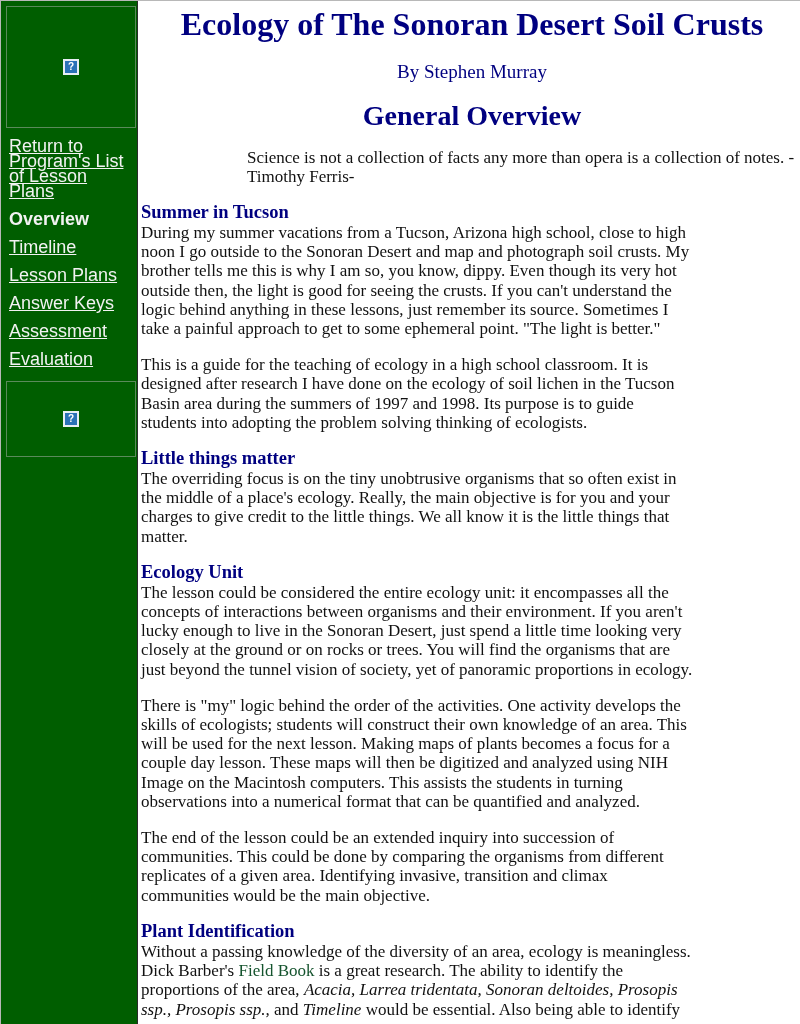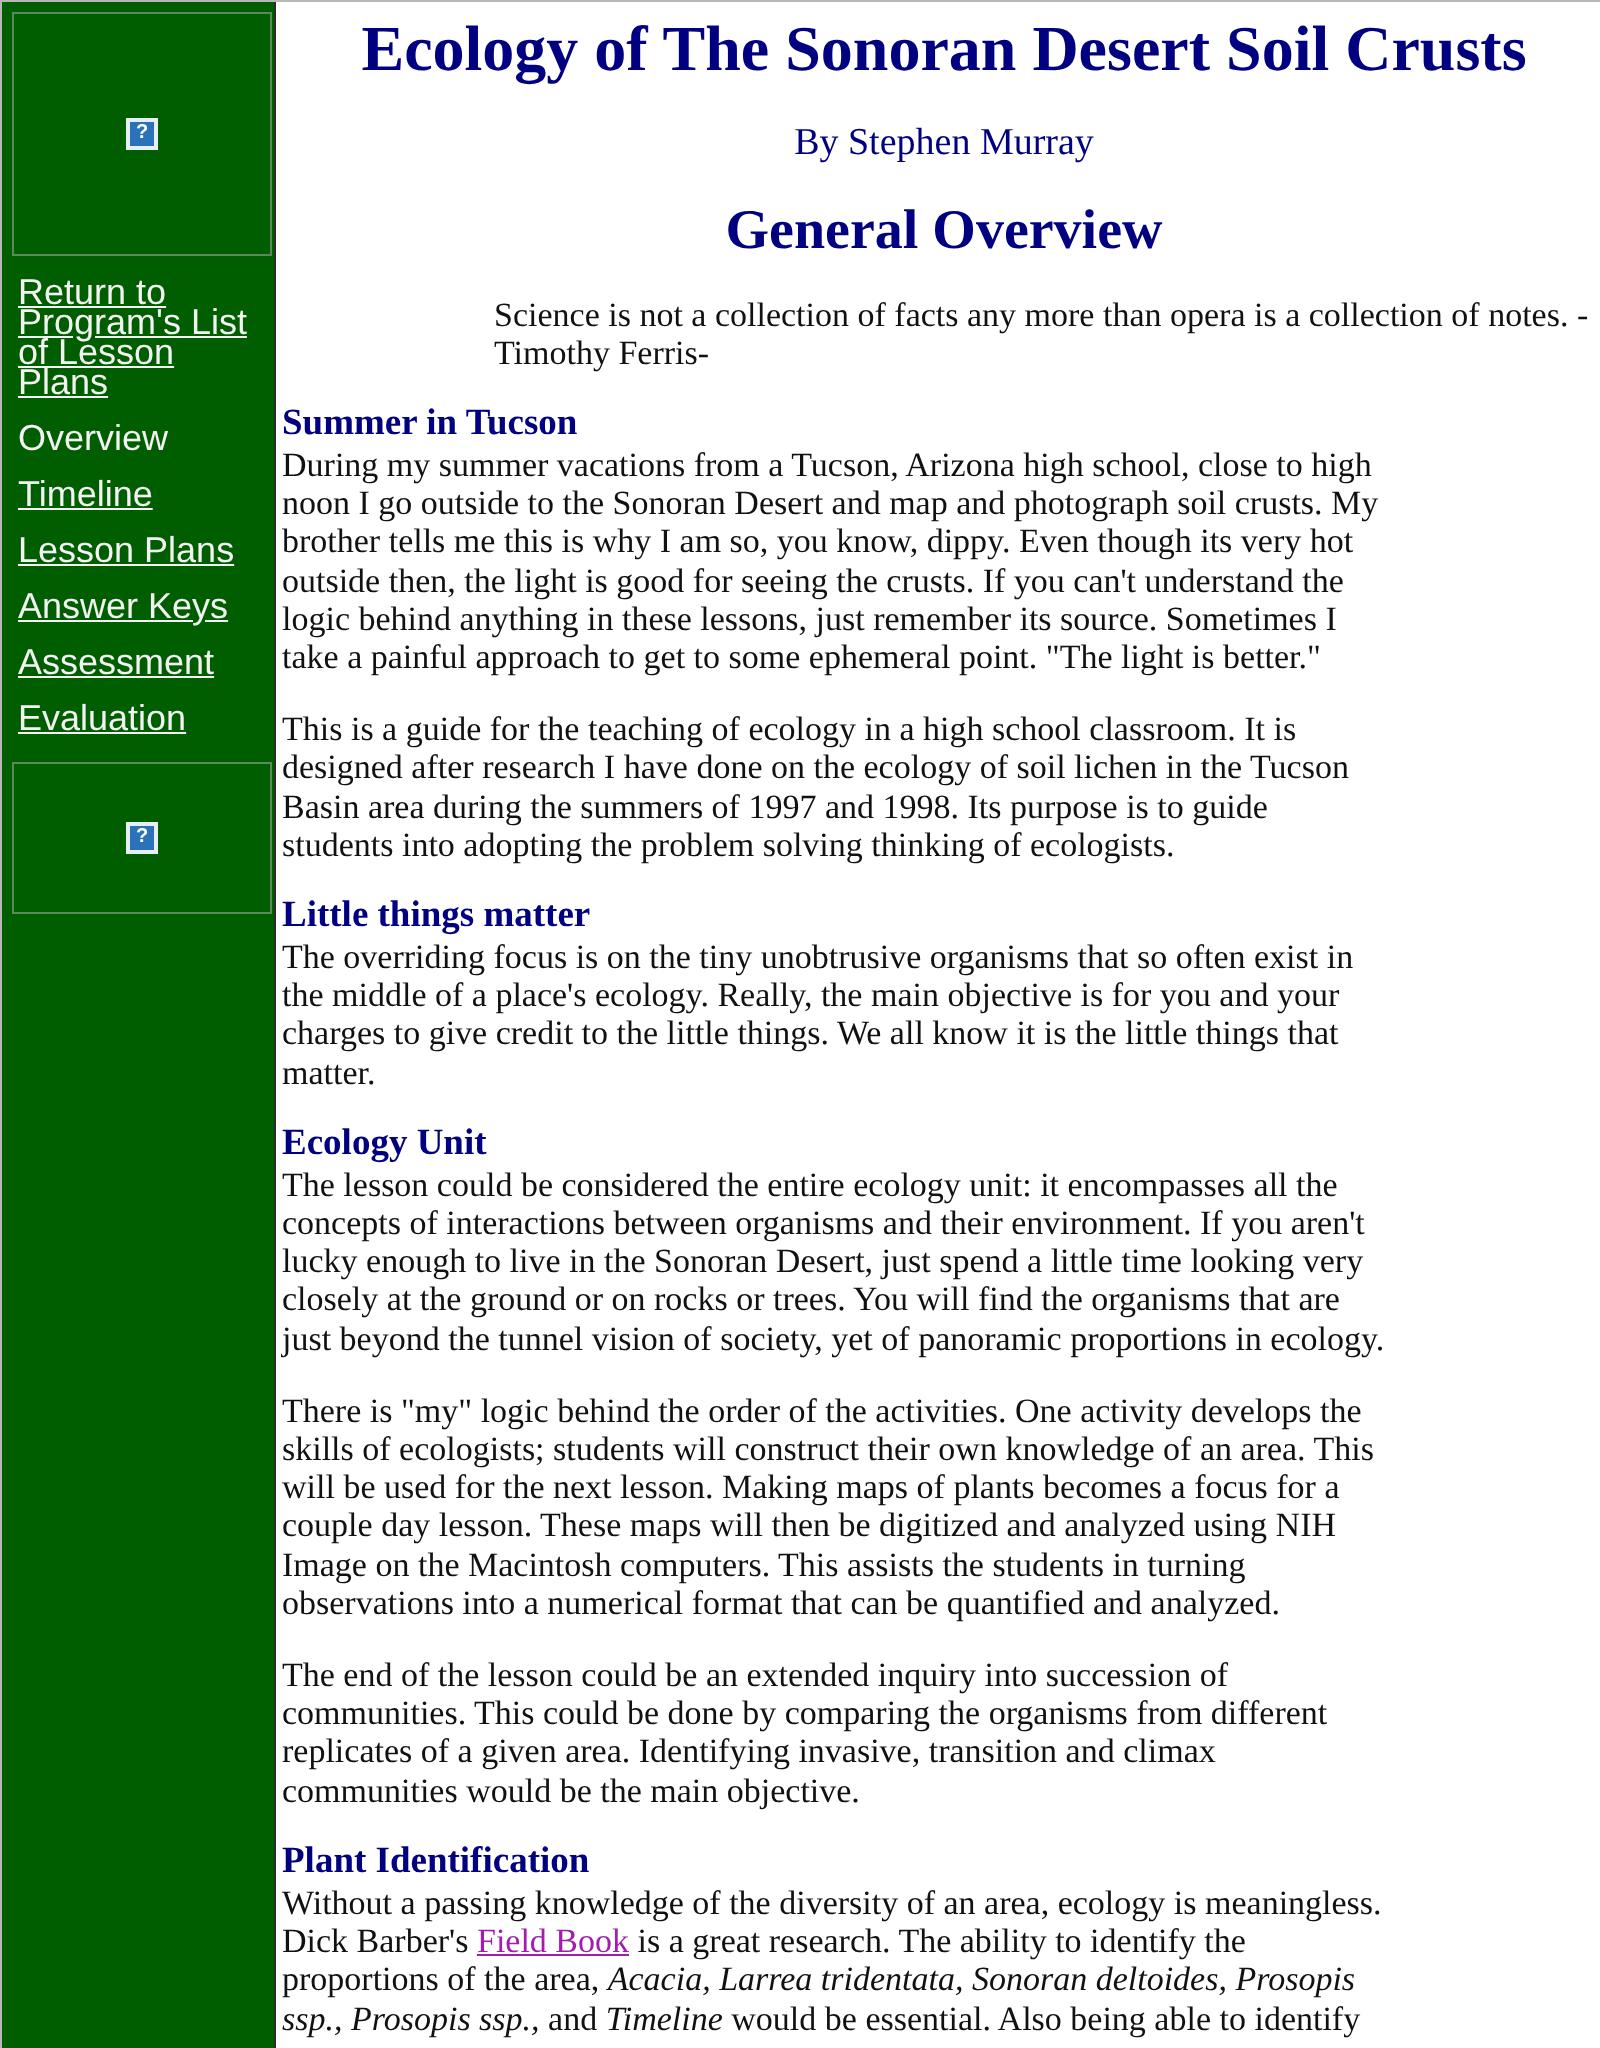--- a/index.html
+++ b/index.html
@@ -78,20 +78,21 @@
     color: #f2f2f2;
     text-decoration: underline;
     margin: 0 0 13px 0;
     line-height: 15px;
     cursor: pointer;
     width: 122px;
   }
   .nav-item.current {
     text-decoration: none;
     cursor: default;
+    font-weight: bold;
   }
   .nav-item:first-child {
     margin-top: 2px;
   }
 
   
   .content {
     flex: 1;
     padding: 0 0 0 3px;
     box-sizing: border-box;
@@ -155,22 +156,21 @@
   }
   p.body.spaced {
     margin-top: 17px;
   }
 
   p.body .ln {
     display: block;
   }
 
   a.inline-link {
-    color: #a21caf;
-    text-decoration: underline;
+    color: #14532d;
     cursor: pointer;
     text-align: center;
   }
 
   i.sci {
     font-style: italic;
   }
 </style>
 </head>
 <body>

